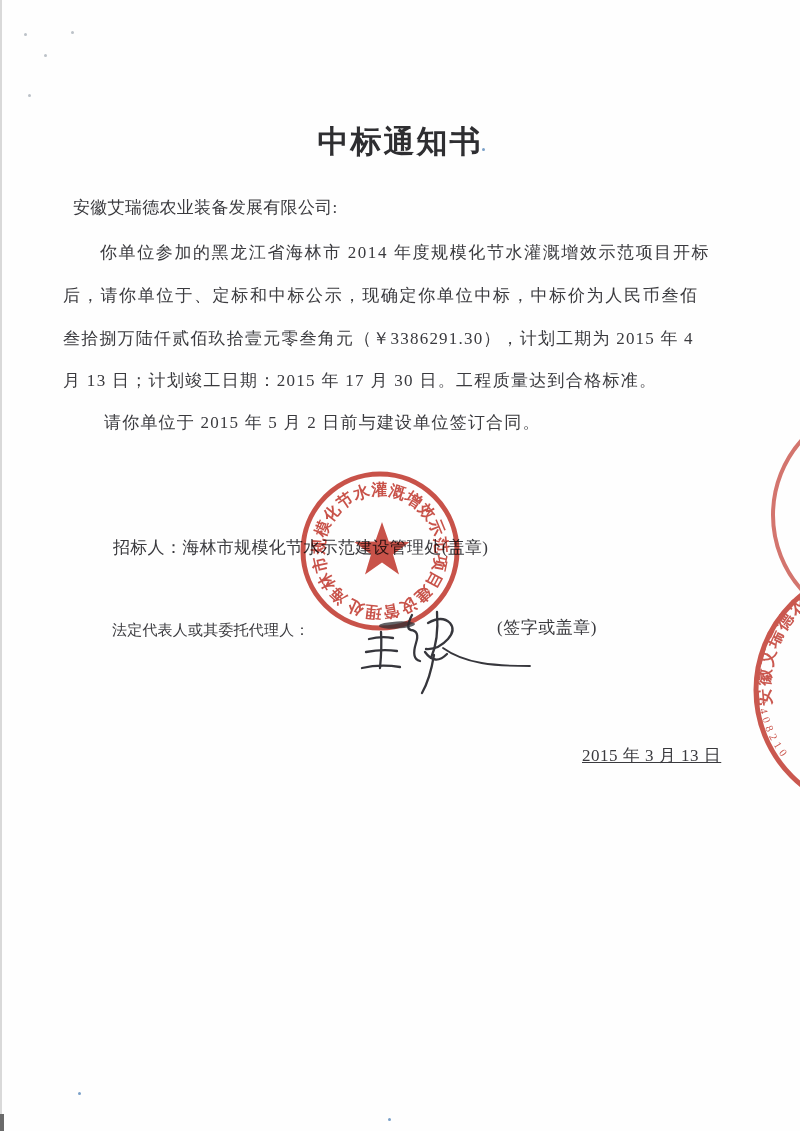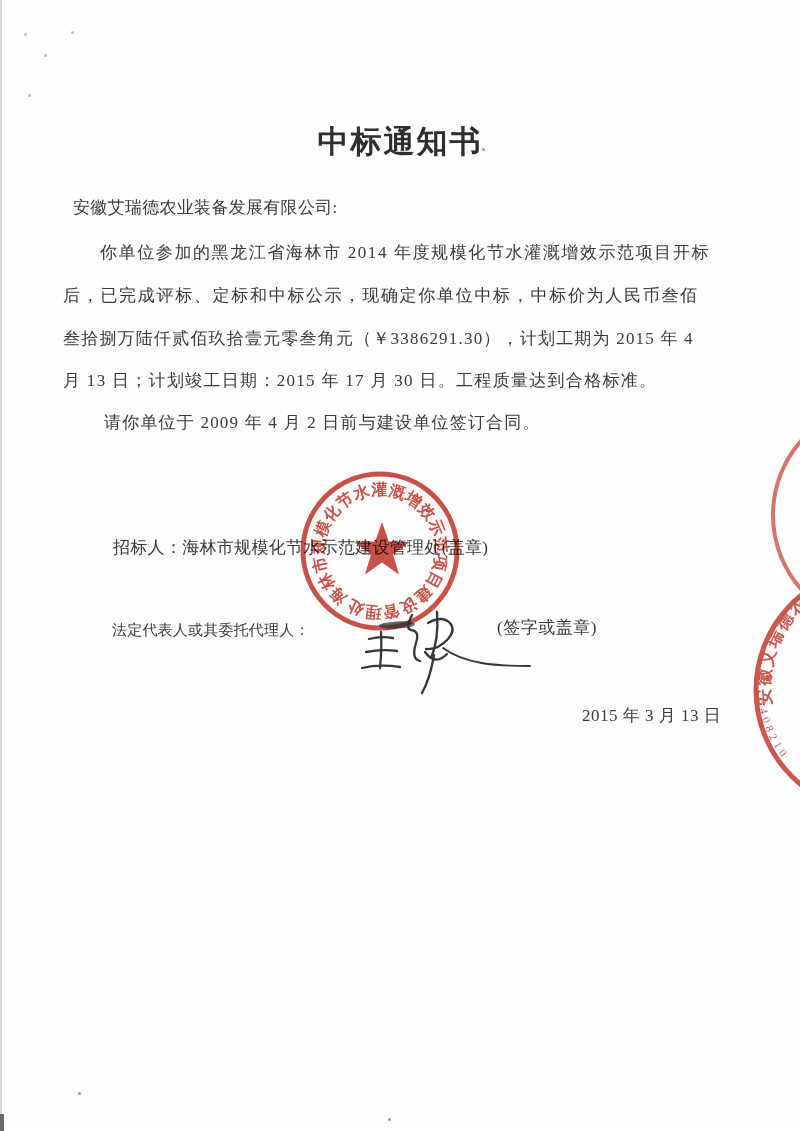--- a/index.html
+++ b/index.html
@@ -29,21 +29,21 @@
   }
   .addressee{left:73px;top:196px;letter-spacing:0.3px;}
   .bl0{left:100px;top:241px;letter-spacing:1.6px;}
   .bl1{left:63px;top:284px;letter-spacing:1.7px;}
   .bl2{left:63px;top:327px;letter-spacing:1.2px;}
   .bl3{left:63px;top:369px;letter-spacing:1.3px;}
   .bl4{left:104px;top:411px;letter-spacing:1.2px;}
   .tenderer{left:113px;top:536px;letter-spacing:0.3px;}
   .legalrep{left:112px;top:621px;font-size:15px;letter-spacing:0.2px;}
   .signnote{left:497px;top:616px;letter-spacing:0.5px;}
-  .dateline{left:582px;top:704px;letter-spacing:0.5px;}
+  .dateline{left:582px;top:744px;letter-spacing:0.5px;text-decoration:underline;}
   .overlay{
     position:absolute;left:0;top:0;
     pointer-events:none;
   }
   .seal-blend{mix-blend-mode:multiply;}
   .edge-line{
     position:absolute;left:0;top:0;width:2px;height:1131px;
     background:#d9d9d9;
   }
   .corner-mark{
@@ -67,24 +67,24 @@
   <div class="speck g" style="left:28px;top:94px;"></div>
   <div class="speck b" style="left:482px;top:148px;"></div>
   <div class="speck b" style="left:78px;top:1092px;"></div>
   <div class="speck b" style="left:388px;top:1118px;"></div>
 
   <div class="doc-title">中标通知书</div>
 
   <div class="doc-line addressee">安徽艾瑞德农业装备发展有限公司:</div>
 
   <div class="doc-line bl0">你单位参加的黑龙江省海林市 2014 年度规模化节水灌溉增效示范项目开标</div>
-  <div class="doc-line bl1">后，已完成评标、定标和中标公示，现确定你单位中标，中标价为人民币叁佰</div>
+  <div class="doc-line bl1">后，请你单位于、定标和中标公示，现确定你单位中标，中标价为人民币叁佰</div>
   <div class="doc-line bl2">叁拾捌万陆仟贰佰玖拾壹元零叁角元（￥3386291.30），计划工期为 2015 年 4</div>
   <div class="doc-line bl3">月 13 日；计划竣工日期：2015 年 17 月 30 日。工程质量达到合格标准。</div>
-  <div class="doc-line bl4">请你单位于 2009 年 4 月 2 日前与建设单位签订合同。</div>
+  <div class="doc-line bl4">请你单位于 2015 年 5 月 2 日前与建设单位签订合同。</div>
 
   <div class="doc-line tenderer">招标人：海林市规模化节水示范建设管理处(盖章)</div>
 
   <div class="doc-line legalrep">法定代表人或其委托代理人：</div>
   <div class="doc-line signnote">(签字或盖章)</div>
 
   <div class="doc-line dateline">2015 年 3 月 13 日</div>
 
   <svg class="overlay" width="800" height="1131" viewBox="0 0 800 1131">
     <defs>

